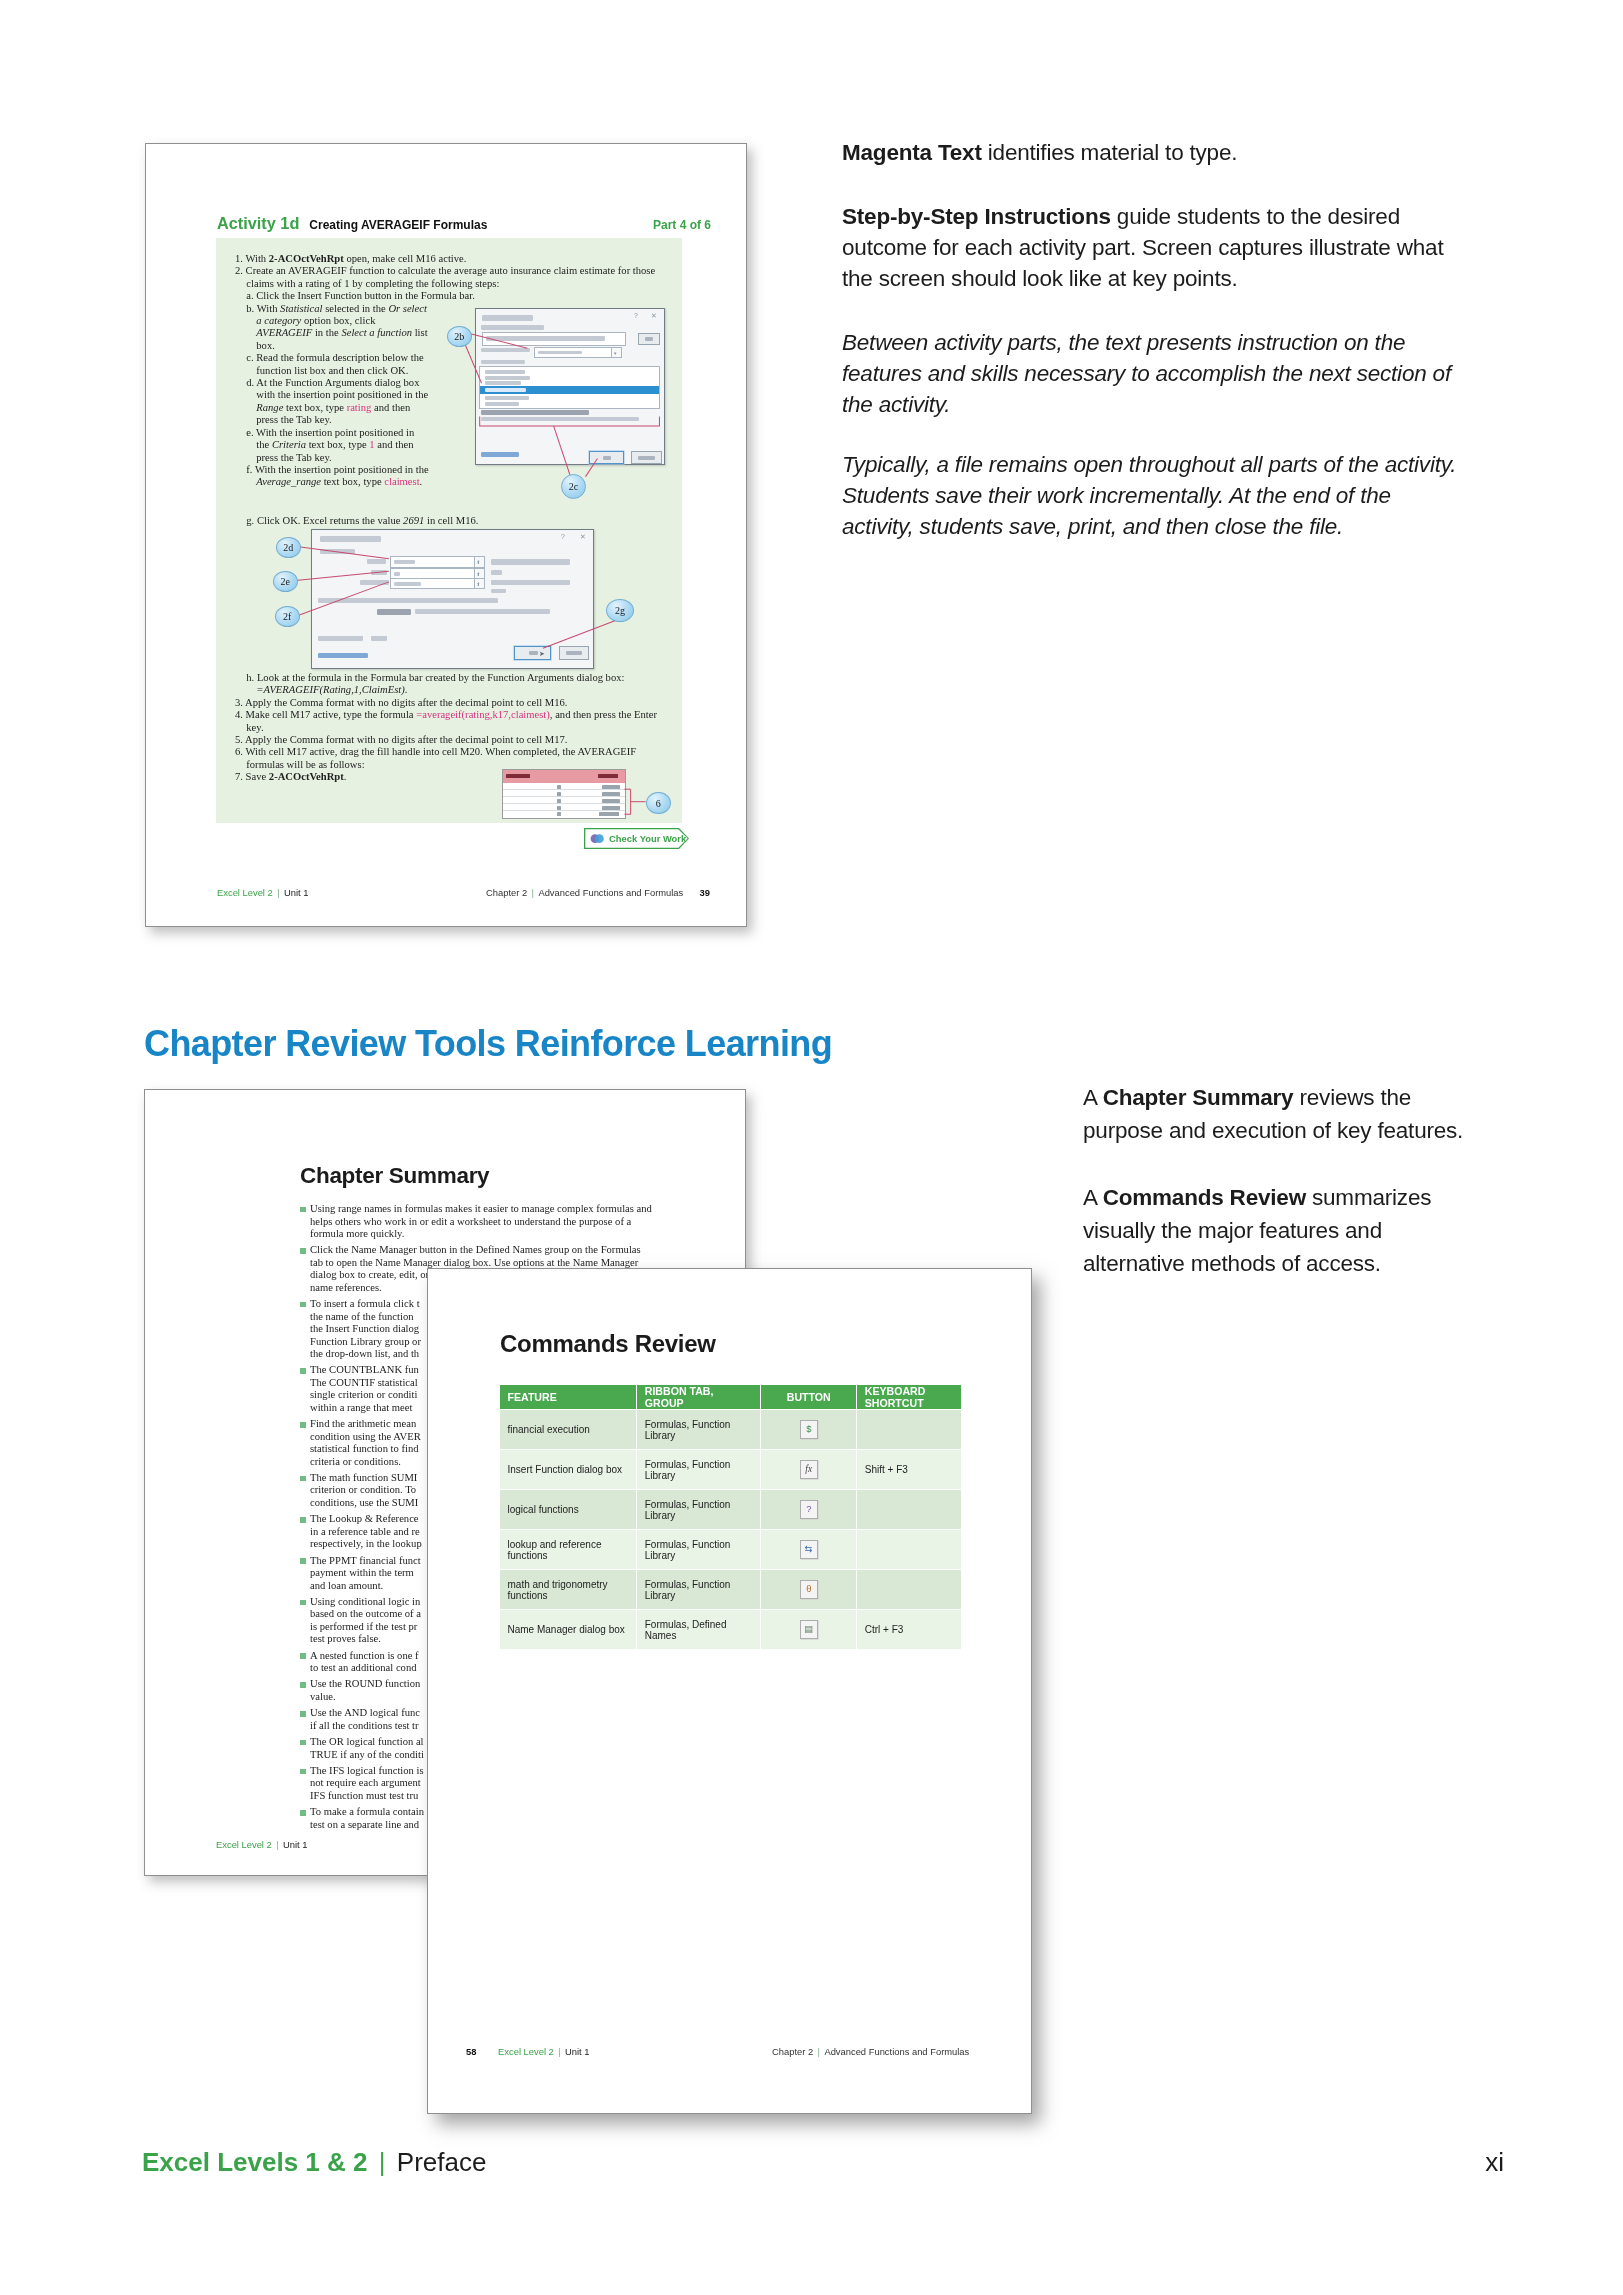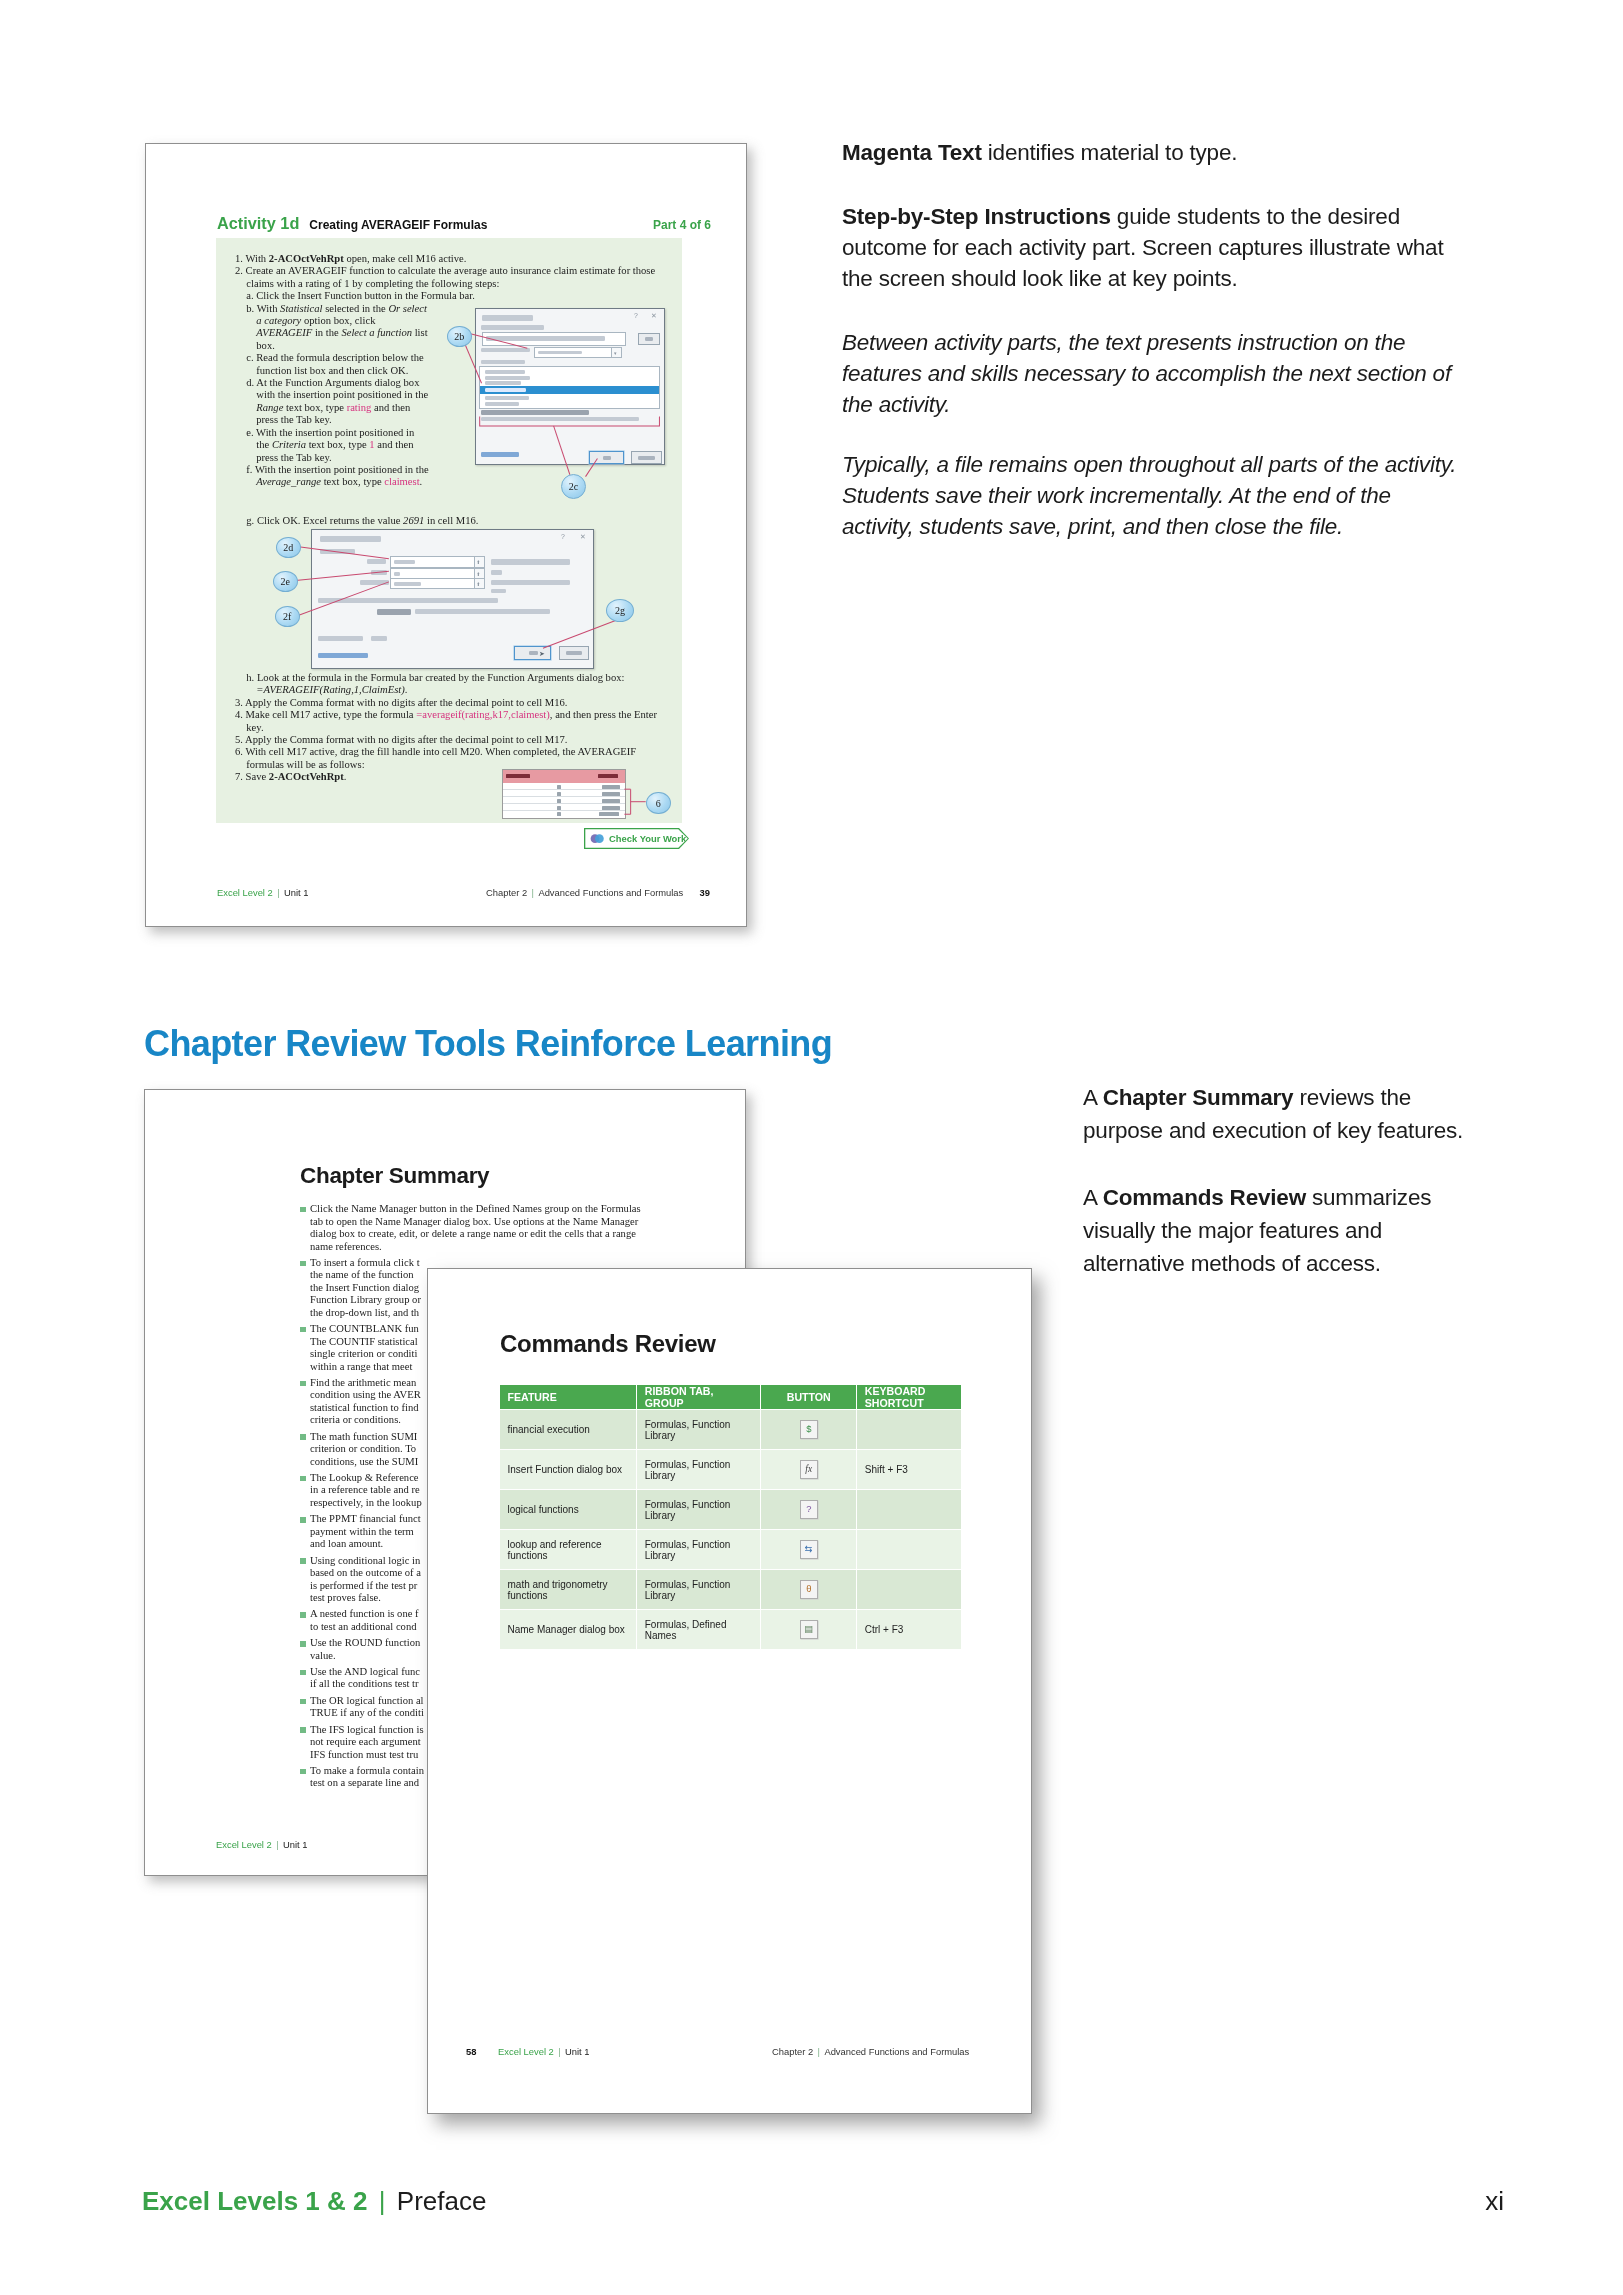--- a/index.html
+++ b/index.html
@@ -114,21 +114,21 @@
   #cr-table .col-button{width:92px;text-align:center;}
   #cr-table .col-shortcut{width:98px;}
   .cmd-icon{display:inline-block;width:16.3px;height:17.5px;background:#f4f4f4;border:0.6px solid #adadad;
      box-shadow:0.6px 0.6px 0 #d0d0d0;font-size:9.4px;line-height:16.3px;text-align:center;color:#555;}
   #cr-footer{left:38px;top:777px;}
   #cr-footer .tf-num{font-weight:bold;margin-right:19px;color:#111;}
 
   
   #main-footer{position:absolute;left:142px;top:2147px;width:1362px;display:flex;align-items:baseline;
      font-size:26px;color:#1c1c1c;}
-  #mf-brand{color:var(--green,#3aa34a);font-weight:bold;margin-top:39px;}
+  #mf-brand{color:var(--green,#3aa34a);font-weight:bold;}
   #mf-sep{color:var(--green,#3aa34a);padding:0 11.3px;font-weight:normal;}
   #mf-page{margin-left:auto;}
 </style>
 </head>
 <body>
 
 <div id="canvas">
 
   <div id="intro-col">
       <div class="para">
@@ -352,20 +352,25 @@
         <div class="line"><span>A </span><b>Commands Review</b><span> summarizes</span></div>
         <div class="line"><span>visually the major features and</span></div>
         <div class="line"><span>alternative methods of access.</span></div>
       </div>
     </div>
 
   <div id="summary-page" class="book-page">
     <div id="cs-title">Chapter Summary</div>
     <div id="cs-bullets">
         <div class="cs-item">
+          <div class="line">Using range names in formulas makes it easier to manage complex formulas and</div>
+          <div class="line">helps others who work in or edit a worksheet to understand the purpose of a</div>
+          <div class="line">formula more quickly.</div>
+        </div>
+        <div class="cs-item">
           <div class="line">Click the Name Manager button in the Defined Names group on the Formulas</div>
           <div class="line">tab to open the Name Manager dialog box. Use options at the Name Manager</div>
           <div class="line">dialog box to create, edit, or delete a range name or edit the cells that a range</div>
           <div class="line">name references.</div>
         </div>
         <div class="cs-item">
           <div class="line">To insert a formula click t</div>
           <div class="line">the name of the function</div>
           <div class="line">the Insert Function dialog</div>
           <div class="line">Function Library group or</div>

